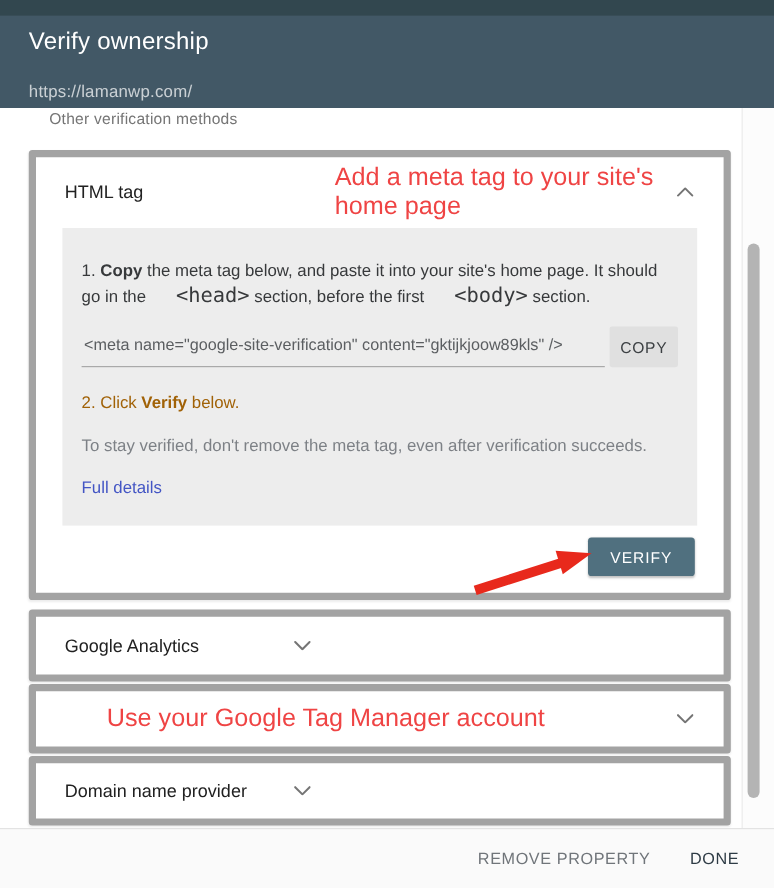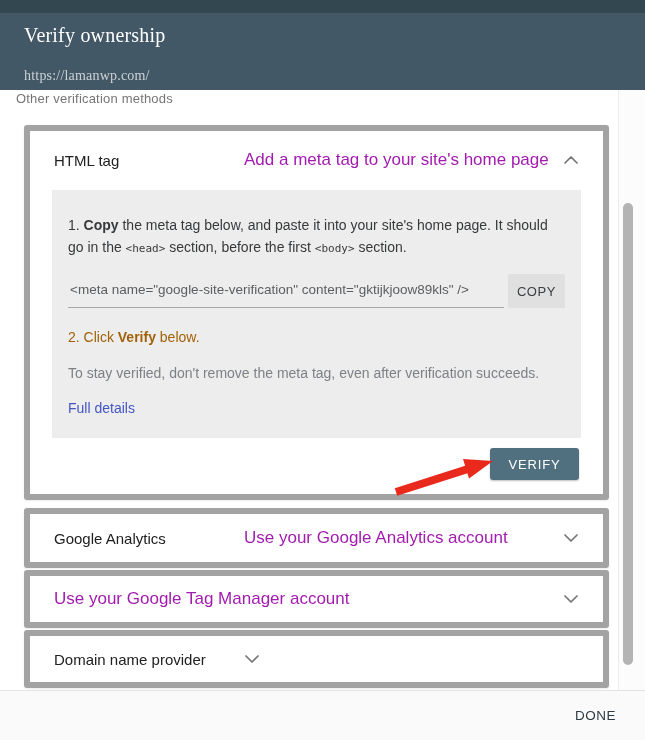--- a/index.html
+++ b/index.html
@@ -5,46 +5,46 @@
   * { box-sizing: border-box; margin: 0; padding: 0; }
   html,body { width:645px; height:740px; }
   body {
     font-family: "Liberation Sans", sans-serif;
     background:#ffffff;
     position:relative;
     overflow:hidden;
     color:#212121;
   }
   
-  .header { position:absolute; top:0; left:0; width:645px; height:90px; background:#425866;font-family:Liberation Serif, serif; }
+  .header { position:absolute; top:0; left:0; width:645px; height:90px; background:#425866; }
   .header-topstrip { height:13px; width:100%; background:#32474f; }
   .header-inner { padding:9px 24px 0 24px; }
   .header-title { color:#ffffff; font-size:20px; font-weight:500; letter-spacing:.2px; line-height:26px; }
   .header-subtitle { color:rgba(255,255,255,.72); font-size:14px; margin-top:20px; letter-spacing:.2px; }
 
   
-  .section-label { position:absolute; top:91px; left:16px; font-size:13px; color:#757575; letter-spacing:.2px; }
+  .section-label { position:absolute; top:91px; left:41px; font-size:13px; color:#757575; letter-spacing:.2px; }
 
   
   .card {
     position:absolute; left:24px; width:585px;
     background:#ffffff; border:6px solid #a3a3a3; border-radius:3px;
     box-shadow:0 1px 2px rgba(0,0,0,.08);
   }
   .main-card { top:125px; height:375px; }
   .card-row { height:58px; display:flex; align-items:center; padding:0 24px; cursor:pointer; }
   .row-label { width:190px; flex:none; font-size:15px; color:#212121; }
-  .row-desc { flex:1; font-size:17px; color:#a21caf; }
+  .row-desc { flex:1; font-size:21px; color:#ef4444;margin-left:35px; }
   .chev { flex:none; width:16px; height:10px; display:flex; align-items:center; justify-content:center; }
 
   
   .panel { margin:1px 22px 0 22px; background:#ededed; padding:24px 16px 26px 16px; height:248px; }
   .instr { font-size:14px; line-height:22px; color:#37393b; }
   .instr b { font-weight:700; }
-  .instr code, .code { font-family:"DejaVu Sans Mono","Liberation Mono",monospace; font-size:11px; }
+  .instr code, .code { font-family:"DejaVu Sans Mono","Liberation Mono",monospace; font-size:17px;margin-left:21px; }
   .copy-row { display:flex; align-items:stretch; margin-top:14px; }
   .meta-field {
     flex:1; min-width:0; font-size:13.5px; color:#5b5e61;
     white-space:nowrap; overflow:hidden;
     border-bottom:1px solid #a9a9a9;
     display:flex; align-items:center; padding:0 2px 2px 2px;
   }
   .copy-btn {
     flex:none; margin-left:4px; width:57px; height:34px;
     background:#e0e0e0; border:none; border-radius:2px;
@@ -144,21 +144,20 @@
 </div>
 
 <svg class="arrow-annot" viewBox="0 0 120 55">
   <line x1="13" y1="44" x2="88" y2="20" stroke="#e8291c" stroke-width="8"></line>
   <polygon points="110,13 86,30.5 80,11" fill="#e8291c"></polygon>
 </svg>
 
 <div class="card card-ga">
   <div class="card-row method-row">
     <span class="row-label">Google Analytics</span>
-    <span class="row-desc">Use your Google Analytics account</span>
     <span class="chev">
       <svg width="14" height="8" viewBox="0 0 14 8">
           <polyline points="1,1 7,7 13,1" fill="none" stroke="#757575" stroke-width="1.7" stroke-linecap="round" stroke-linejoin="round"></polyline>
         </svg>
     </span>
   </div>
 </div>
 
 <div class="card card-gtm">
   <div class="card-row method-row">
@@ -180,14 +179,15 @@
         </svg>
     </span>
   </div>
 </div>
 
 <div class="scroll-rail">
   <div class="scroll-thumb"></div>
 </div>
 
 <div class="footer">
+  <button class="footer-btn remove-btn">REMOVE PROPERTY</button>
   <button class="footer-btn done-btn">DONE</button>
 </div>
 
 </body></html>

